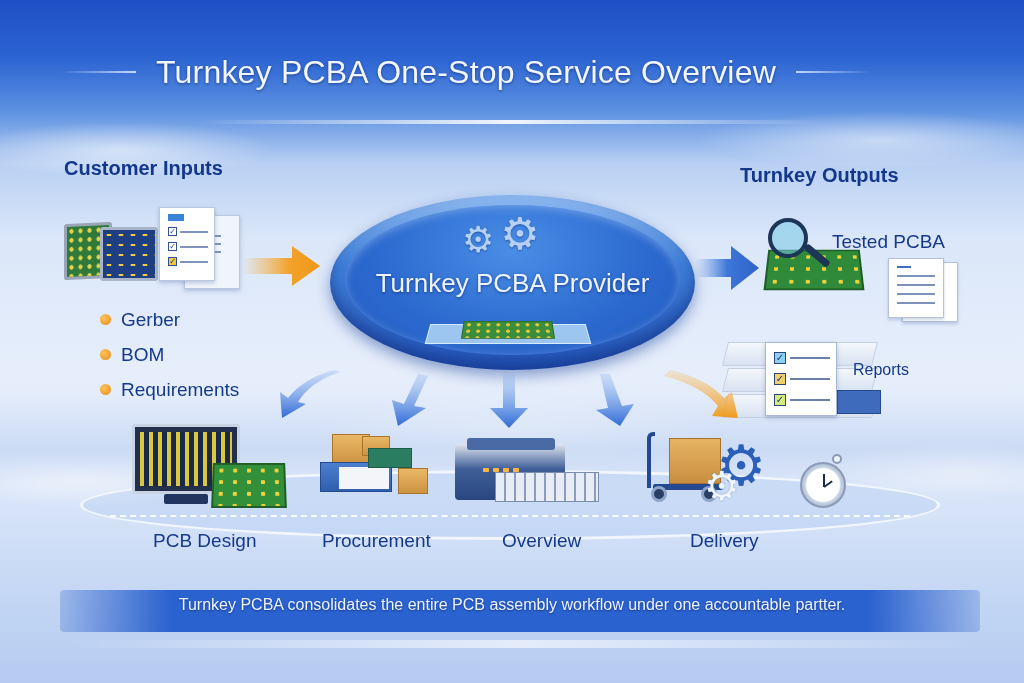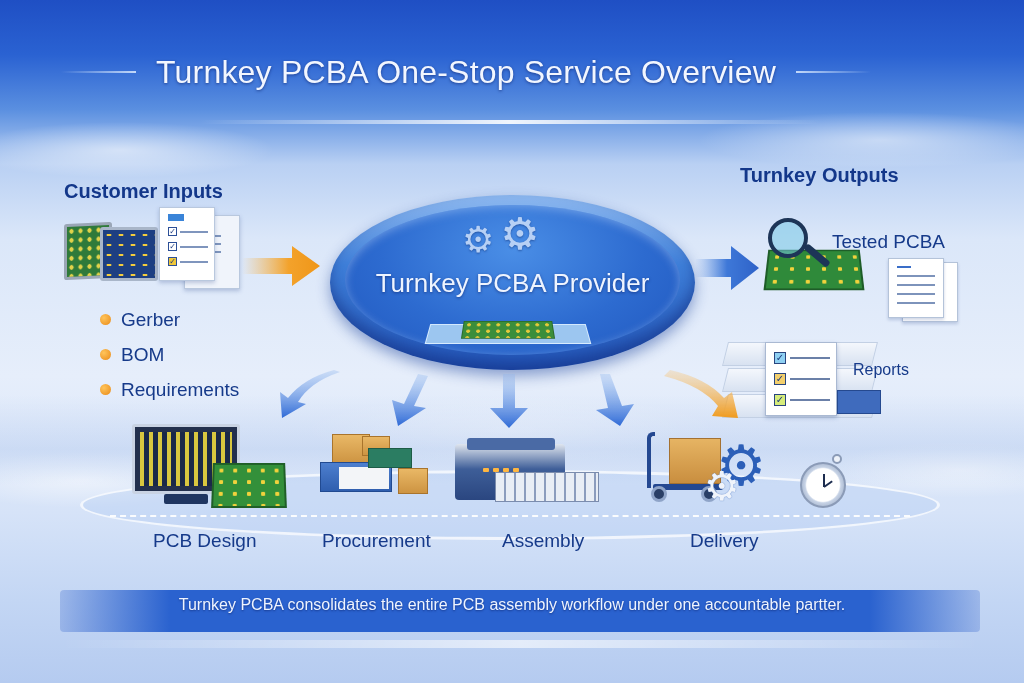--- a/index.html
+++ b/index.html
@@ -216,21 +216,21 @@
 <div class="clouds"></div>
 <div class="skyline"></div>
 
 <div class="title-wrap">
   <div class="title-line"></div>
   <div class="title">Turnkey PCBA One-Stop Service Overview</div>
   <div class="title-line right"></div>
 </div>
 <div class="title-glow"></div>
 
-<div class="section-head" style="left:64px; top:180px;">Customer Inputs</div>
+<div class="section-head" style="left:64px; top:157px;">Customer Inputs</div>
 <div class="input-icons">
   <div class="board-green"></div>
   <div class="board-blue"></div>
   <div class="doc back">
     <div class="hdr" style="background:#c9d6ea;"></div>
     <div class="row">
         <div class="ln"></div>
       </div>
     <div class="row">
         <div class="ln"></div>
@@ -399,21 +399,21 @@
     <div class="body"></div>
     <div class="top"></div>
     <div class="tray"></div>
     <div class="leds">
         <div class="led"></div>
         <div class="led"></div>
         <div class="led"></div>
         <div class="led"></div>
       </div>
   </div>
-  <div class="stage-label" style="left:502px;">Assembly</div>
+  <div class="stage-label" style="left:502px;">Overview</div>
 </div>
 
 <div>
   <div class="cart">
     <div class="handle"></div>
     <div class="box"></div>
     <div class="base"></div>
     <div class="wheel" style="left:8px;"></div>
     <div class="wheel" style="left:58px;"></div>
   </div>

